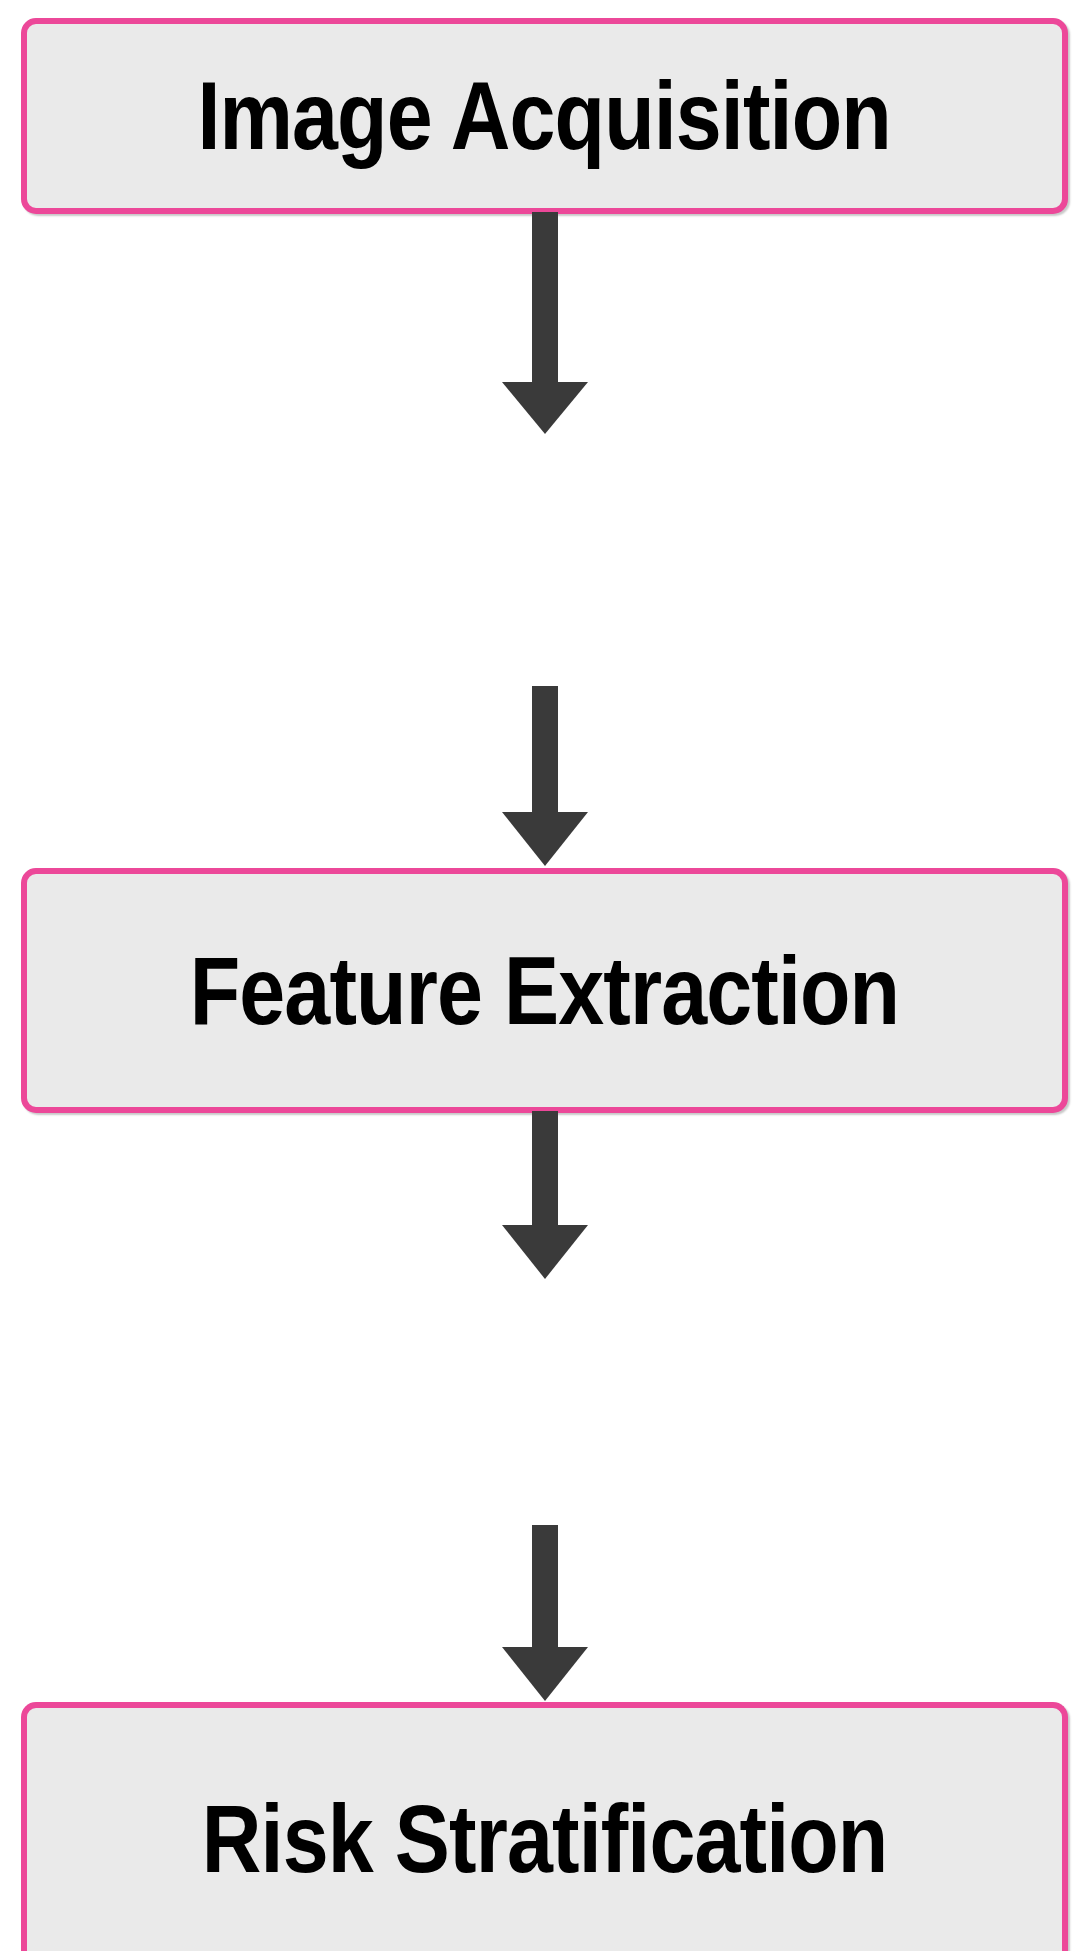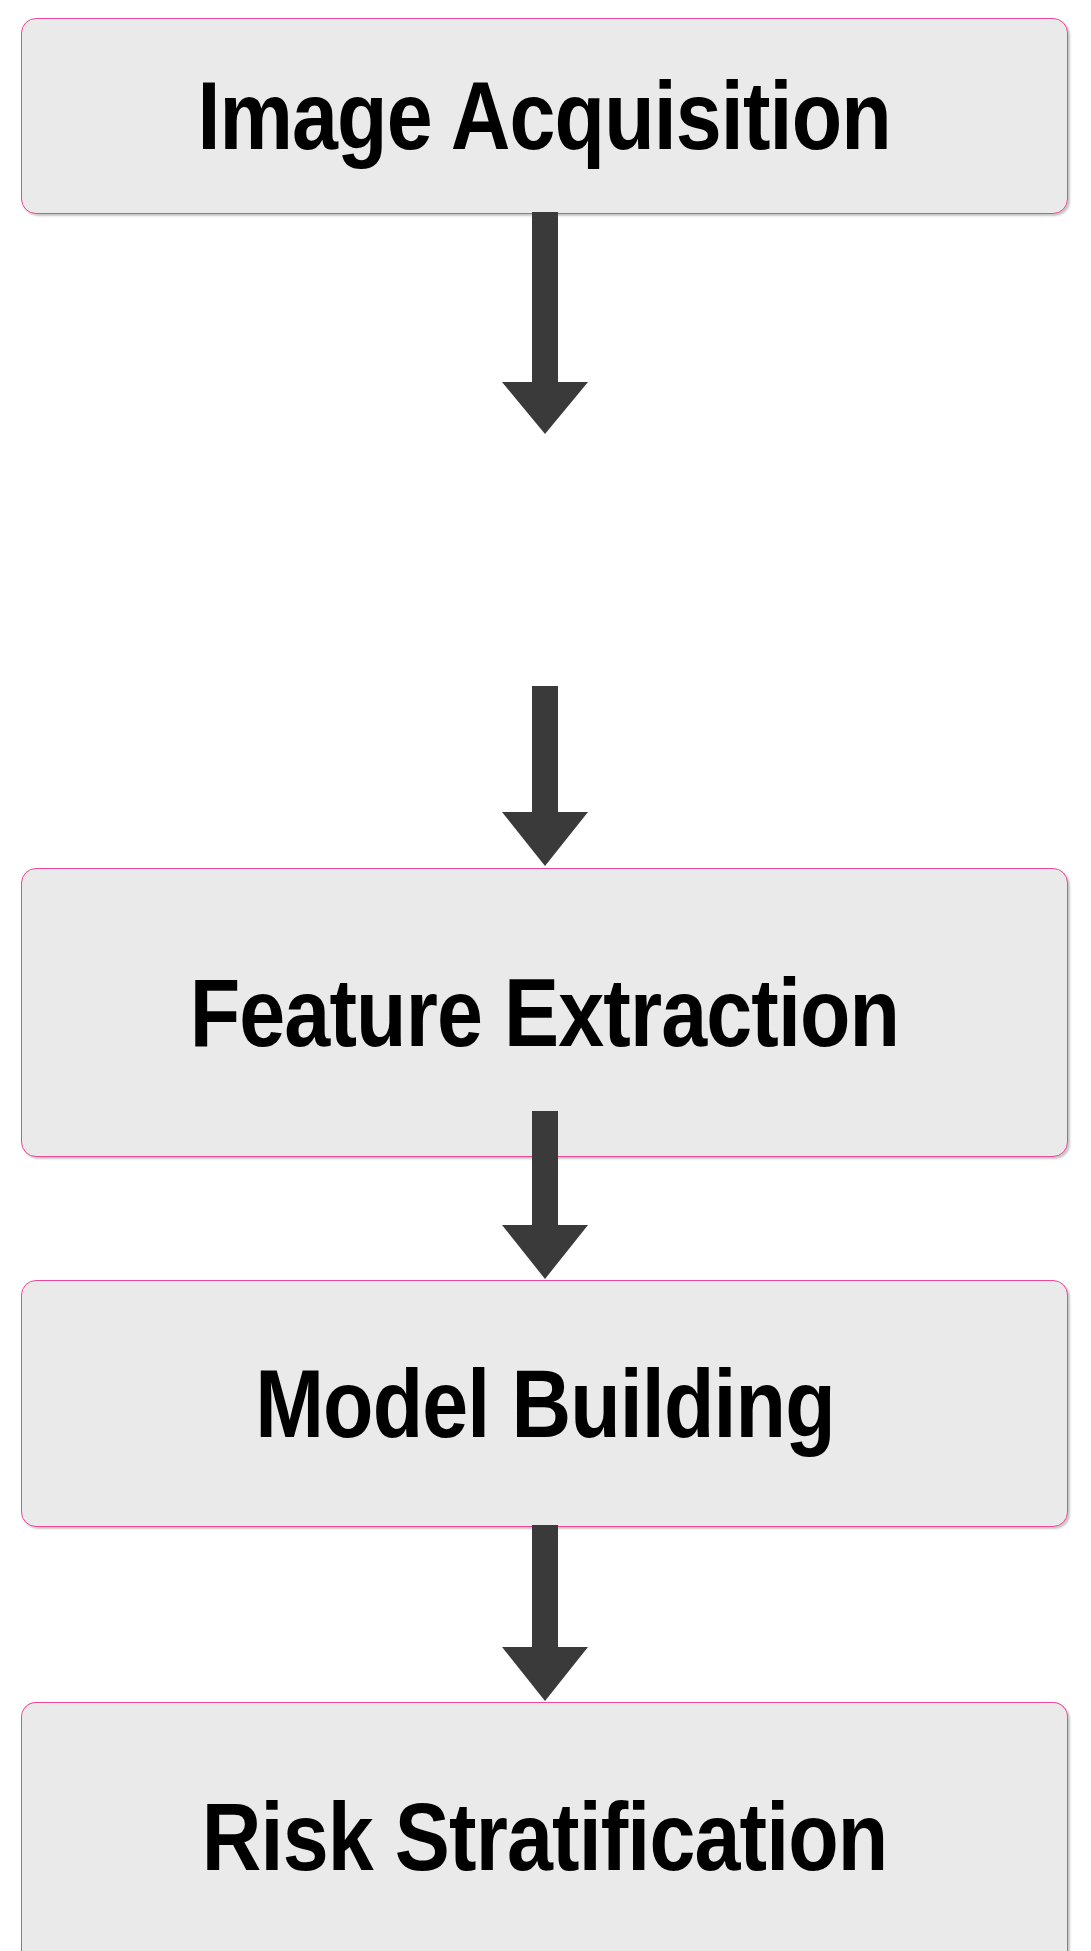--- a/index.html
+++ b/index.html
@@ -18,21 +18,21 @@
     width: 1091px;
     height: 1951px;
     background: #ffffff;
   }
   .node {
     position: absolute;
     left: 21px;
     width: 1047px;
     box-sizing: border-box;
     background: #eaeaea;
-    border: 1px solid #ec4899;
+    border: 6px solid #ec4899;
     border-radius: 15px;
     display: flex;
     align-items: center;
     justify-content: center;
     box-shadow: 2px 2px 2px rgba(0,0,0,0.22);
   }
   .node-label {
     font-family: "Liberation Sans", "DejaVu Sans", sans-serif;
     font-weight: 700;
     font-size: 96px;
@@ -41,21 +41,21 @@
     letter-spacing: -1px;
     transform: scaleX(0.86);
     transform-origin: center center;
     white-space: nowrap;
     text-align: center;
   }
 
   
   #node-0 { top: 18px;   height: 196px; }
   #node-1 { top: 437px;  height: 251px; }
-  #node-2 { top: 868px;  height: 289px; }
+  #node-2 { top: 868px;  height: 245px; }
   #node-3 { top: 1280px; height: 247px; }
   #node-4 { top: 1702px; height: 268px; border-bottom-left-radius: 0; border-bottom-right-radius: 0; border-bottom: none; }
 
   .connector {
     position: absolute;
     left: 0;
     width: 1091px;
     pointer-events: none;
   }
   .connector svg { display: block; }
@@ -93,23 +93,20 @@
     <span class="node-label">Feature Extraction</span>
   </div>
 
   <div class="connector" id="edge-2">
     <svg width="1091" height="172" viewBox="0 0 1091 172" xmlns="http://www.w3.org/2000/svg">
       <rect x="532" y="0" width="26" height="116" fill="#3a3a3a"></rect>
       <polygon points="502,114 588,114 545,168" fill="#3a3a3a"></polygon>
     </svg>
   </div>
 
-  <div class="node" id="node-3">
-    <span class="node-label">Model Building</span>
-  </div>
 
   <div class="connector" id="edge-3">
     <svg width="1091" height="180" viewBox="0 0 1091 180" xmlns="http://www.w3.org/2000/svg">
       <rect x="532" y="0" width="26" height="124" fill="#3a3a3a"></rect>
       <polygon points="502,122 588,122 545,176" fill="#3a3a3a"></polygon>
     </svg>
   </div>
 
   <div class="node" id="node-4">
     <span class="node-label">Risk Stratification</span>

